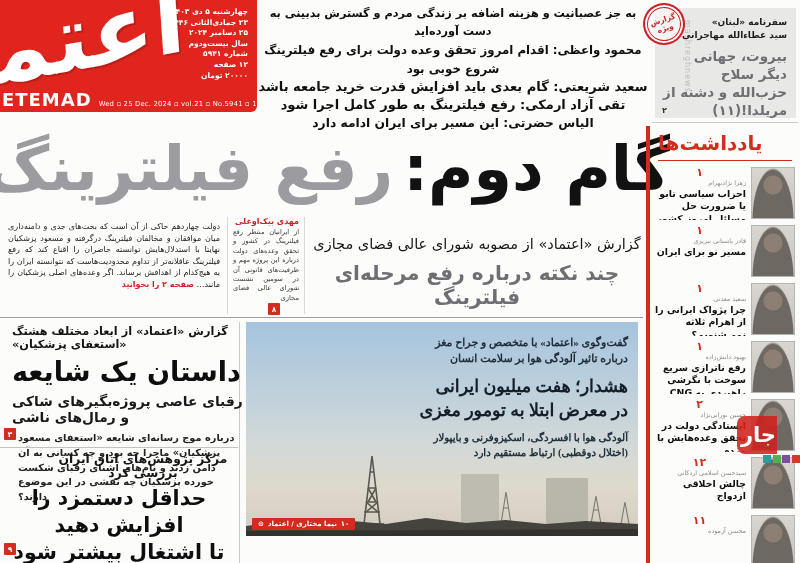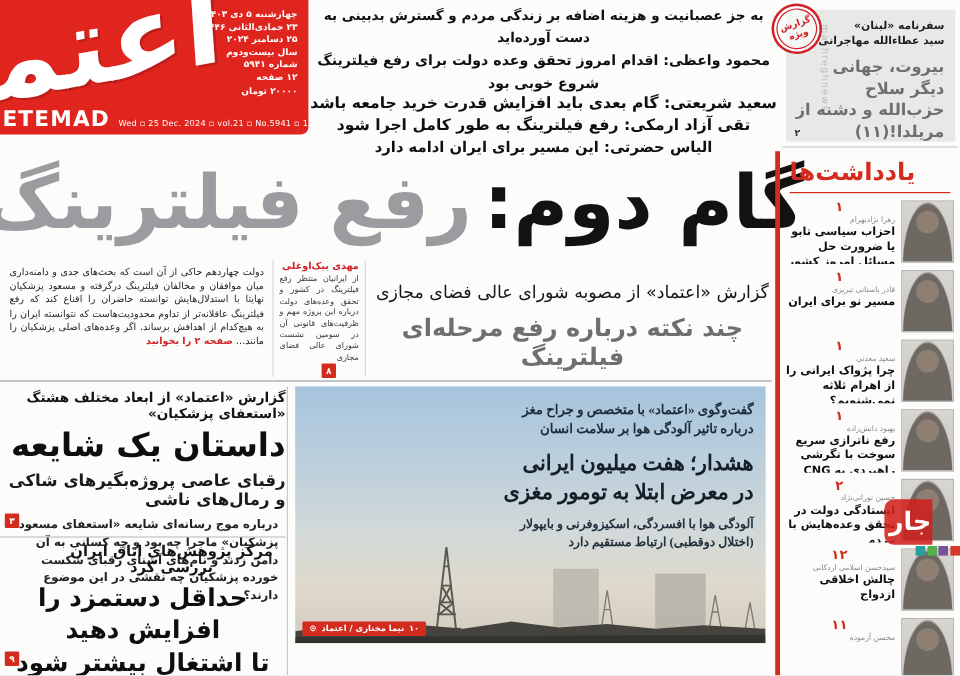--- a/index.html
+++ b/index.html
@@ -51,21 +51,21 @@
   .left-col { position:absolute; left:8px; top:221px; width:212px; direction:rtl; font-size:8px; line-height:11.6px; color:#222; text-align:justify; }
   .readmore { color:#cf2127; font-weight:bold; }
 
   
   .hr-main { position:absolute; left:0; top:317px; width:643px; border-top:1.5px solid #9f9f9f; }
   .hr-left { position:absolute; left:0; top:447px; width:238px; border-top:1px solid #c2c2c2; }
   .v-left  { position:absolute; left:239px; top:322px; height:241px; border-left:1px solid #c9c9c9; }
   .hr-side { position:absolute; left:652px; top:122px; width:146px; border-top:1px solid #cccccc; }
 
   
-  .rumor { position:absolute; left:0; top:325px; width:238px; text-align:right; direction:rtl; }
+  .rumor { position:absolute; left:12px; top:325px; width:238px; text-align:left; direction:rtl; }
   .ru-kicker { font-size:11.3px; font-weight:bold; color:#141414; }
   .ru-title { font-size:27px; font-weight:bold; color:#0e0e0e; margin-top:5px; letter-spacing:-1px; }
   .ru-sub { font-size:13.8px; font-weight:bold; color:#1a1a1a; margin-top:6px; }
   .ru-body { font-size:9.8px; font-weight:bold; color:#222; line-height:14.8px; margin-top:6px; padding:0 6px; }
 
   
   .wage { position:absolute; left:0; top:452px; width:238px; text-align:center; direction:rtl; }
   .wa-kicker { font-size:12.3px; font-weight:bold; color:#161616;padding-left:48px; }
   .wa-title { font-size:20.5px; font-weight:bold; color:#0e0e0e; line-height:27px; margin-top:5px; letter-spacing:-0.5px; }
 

